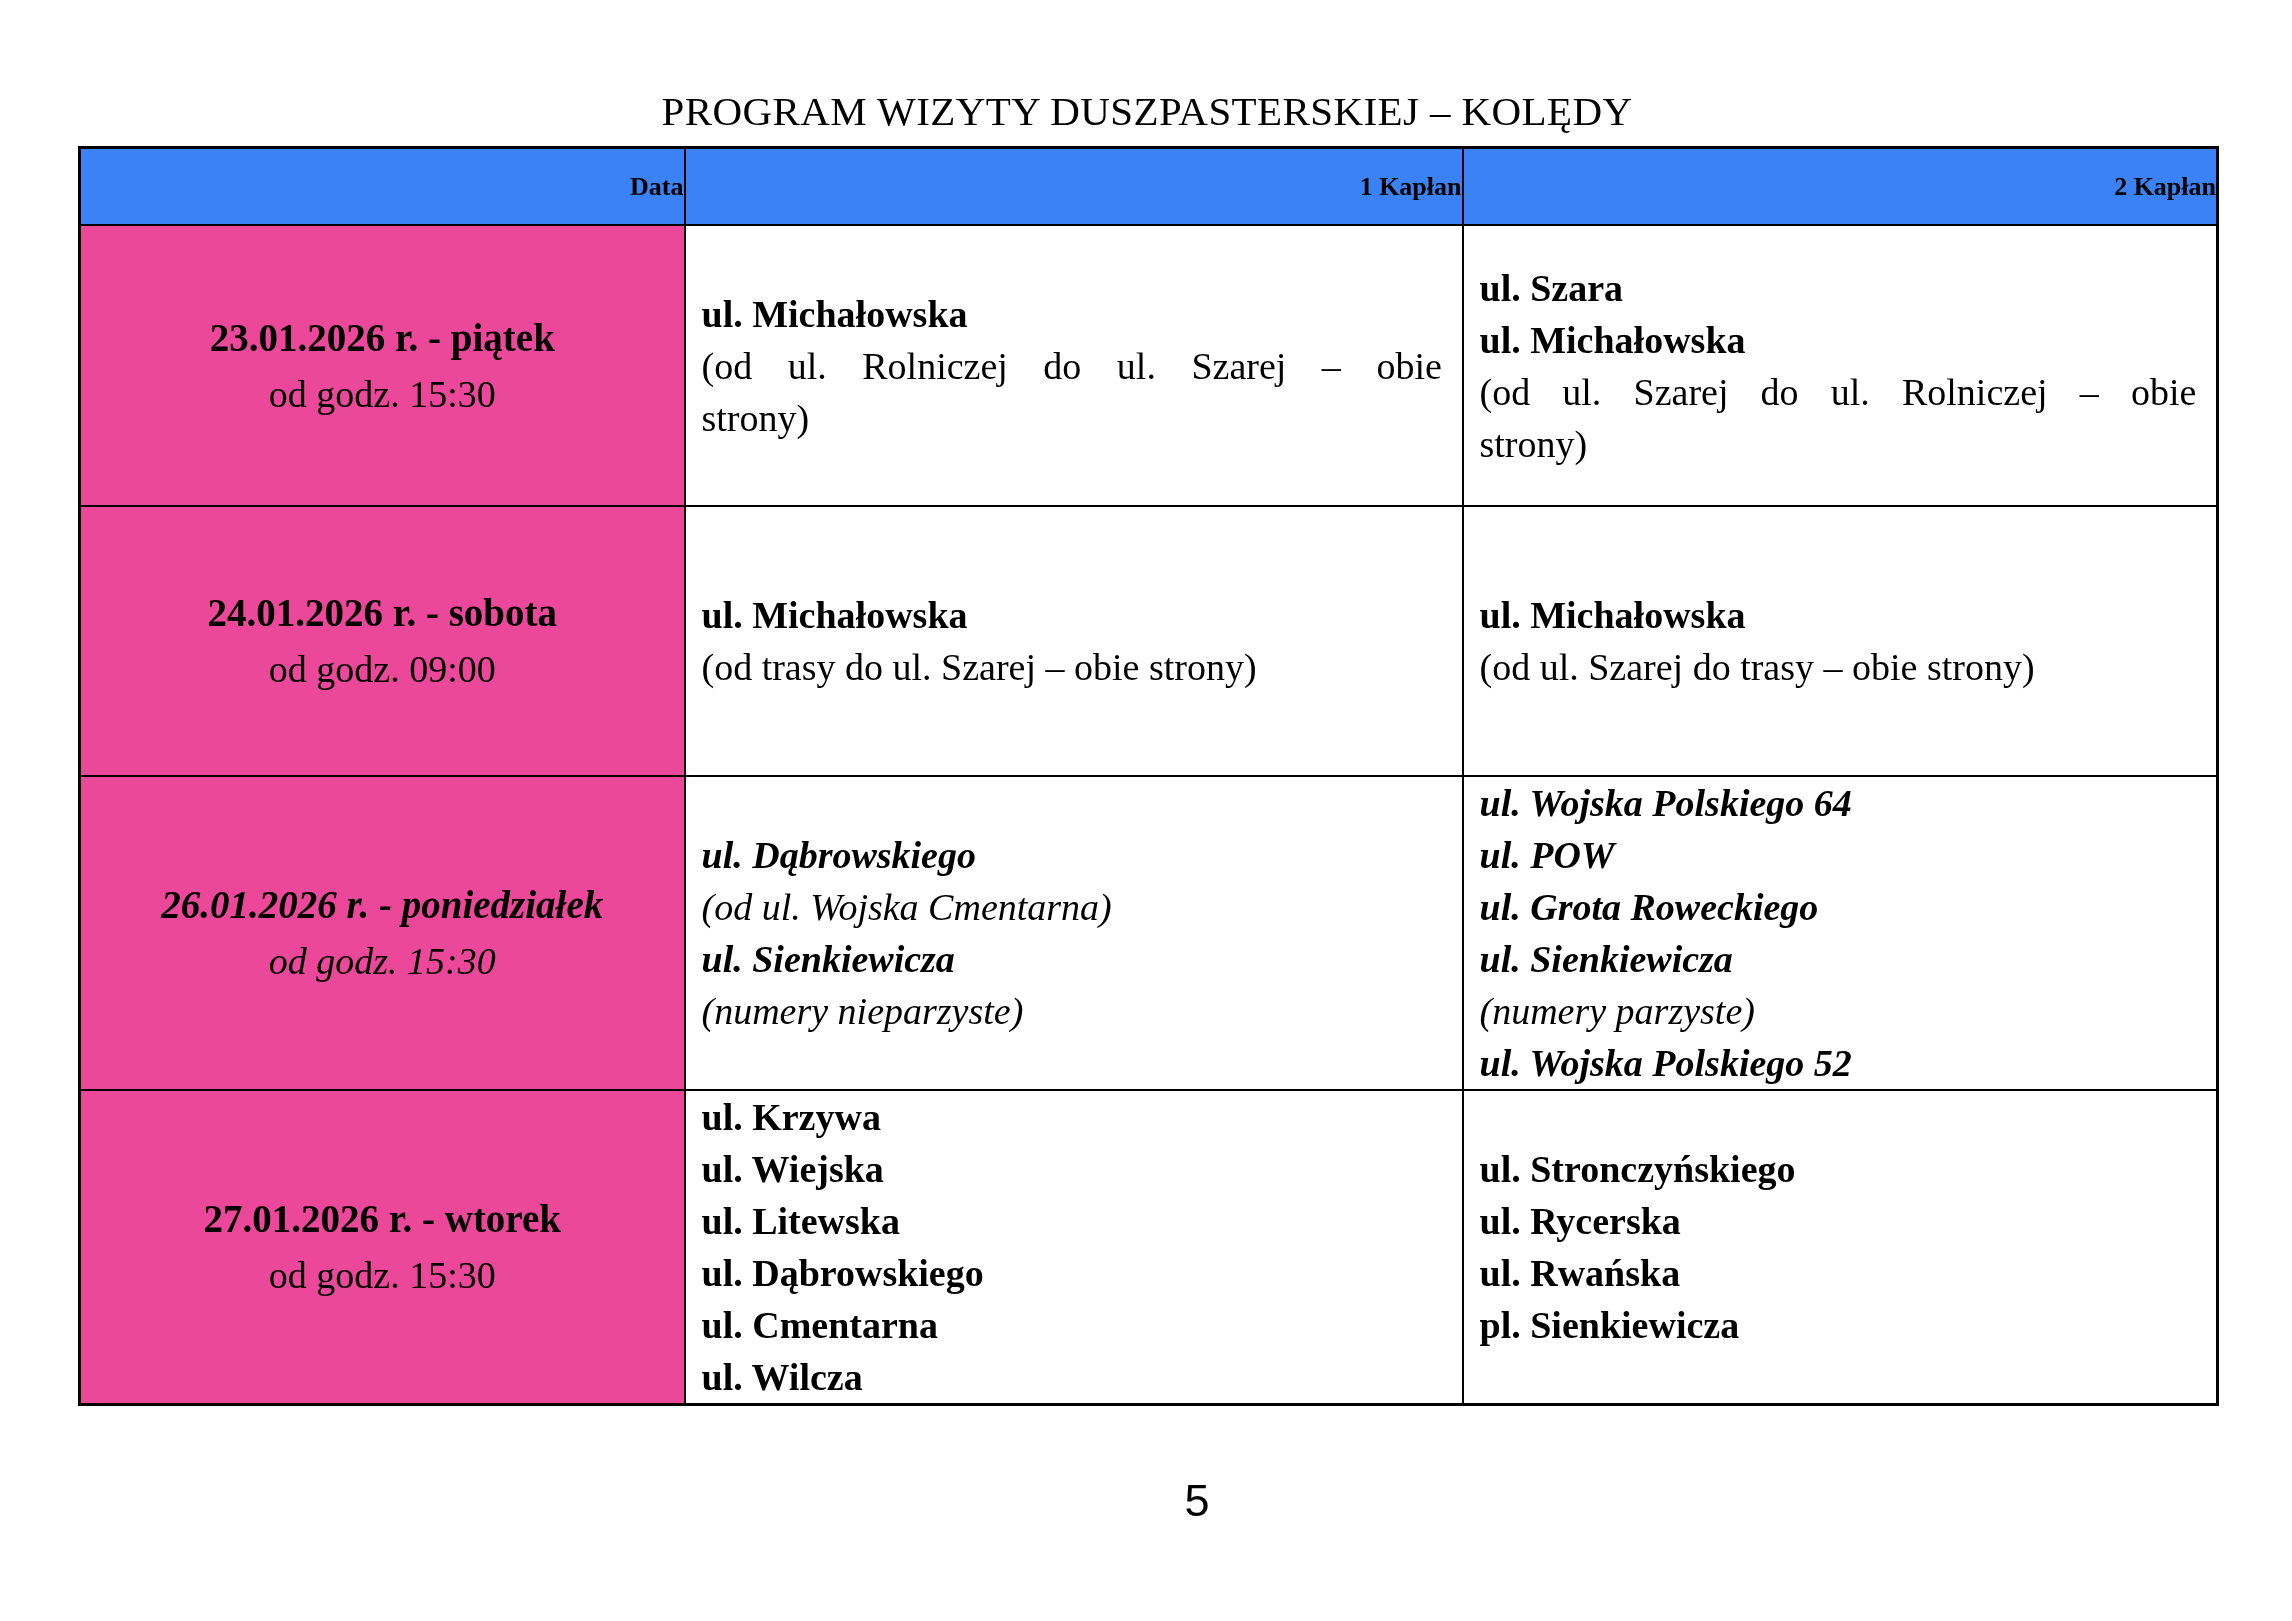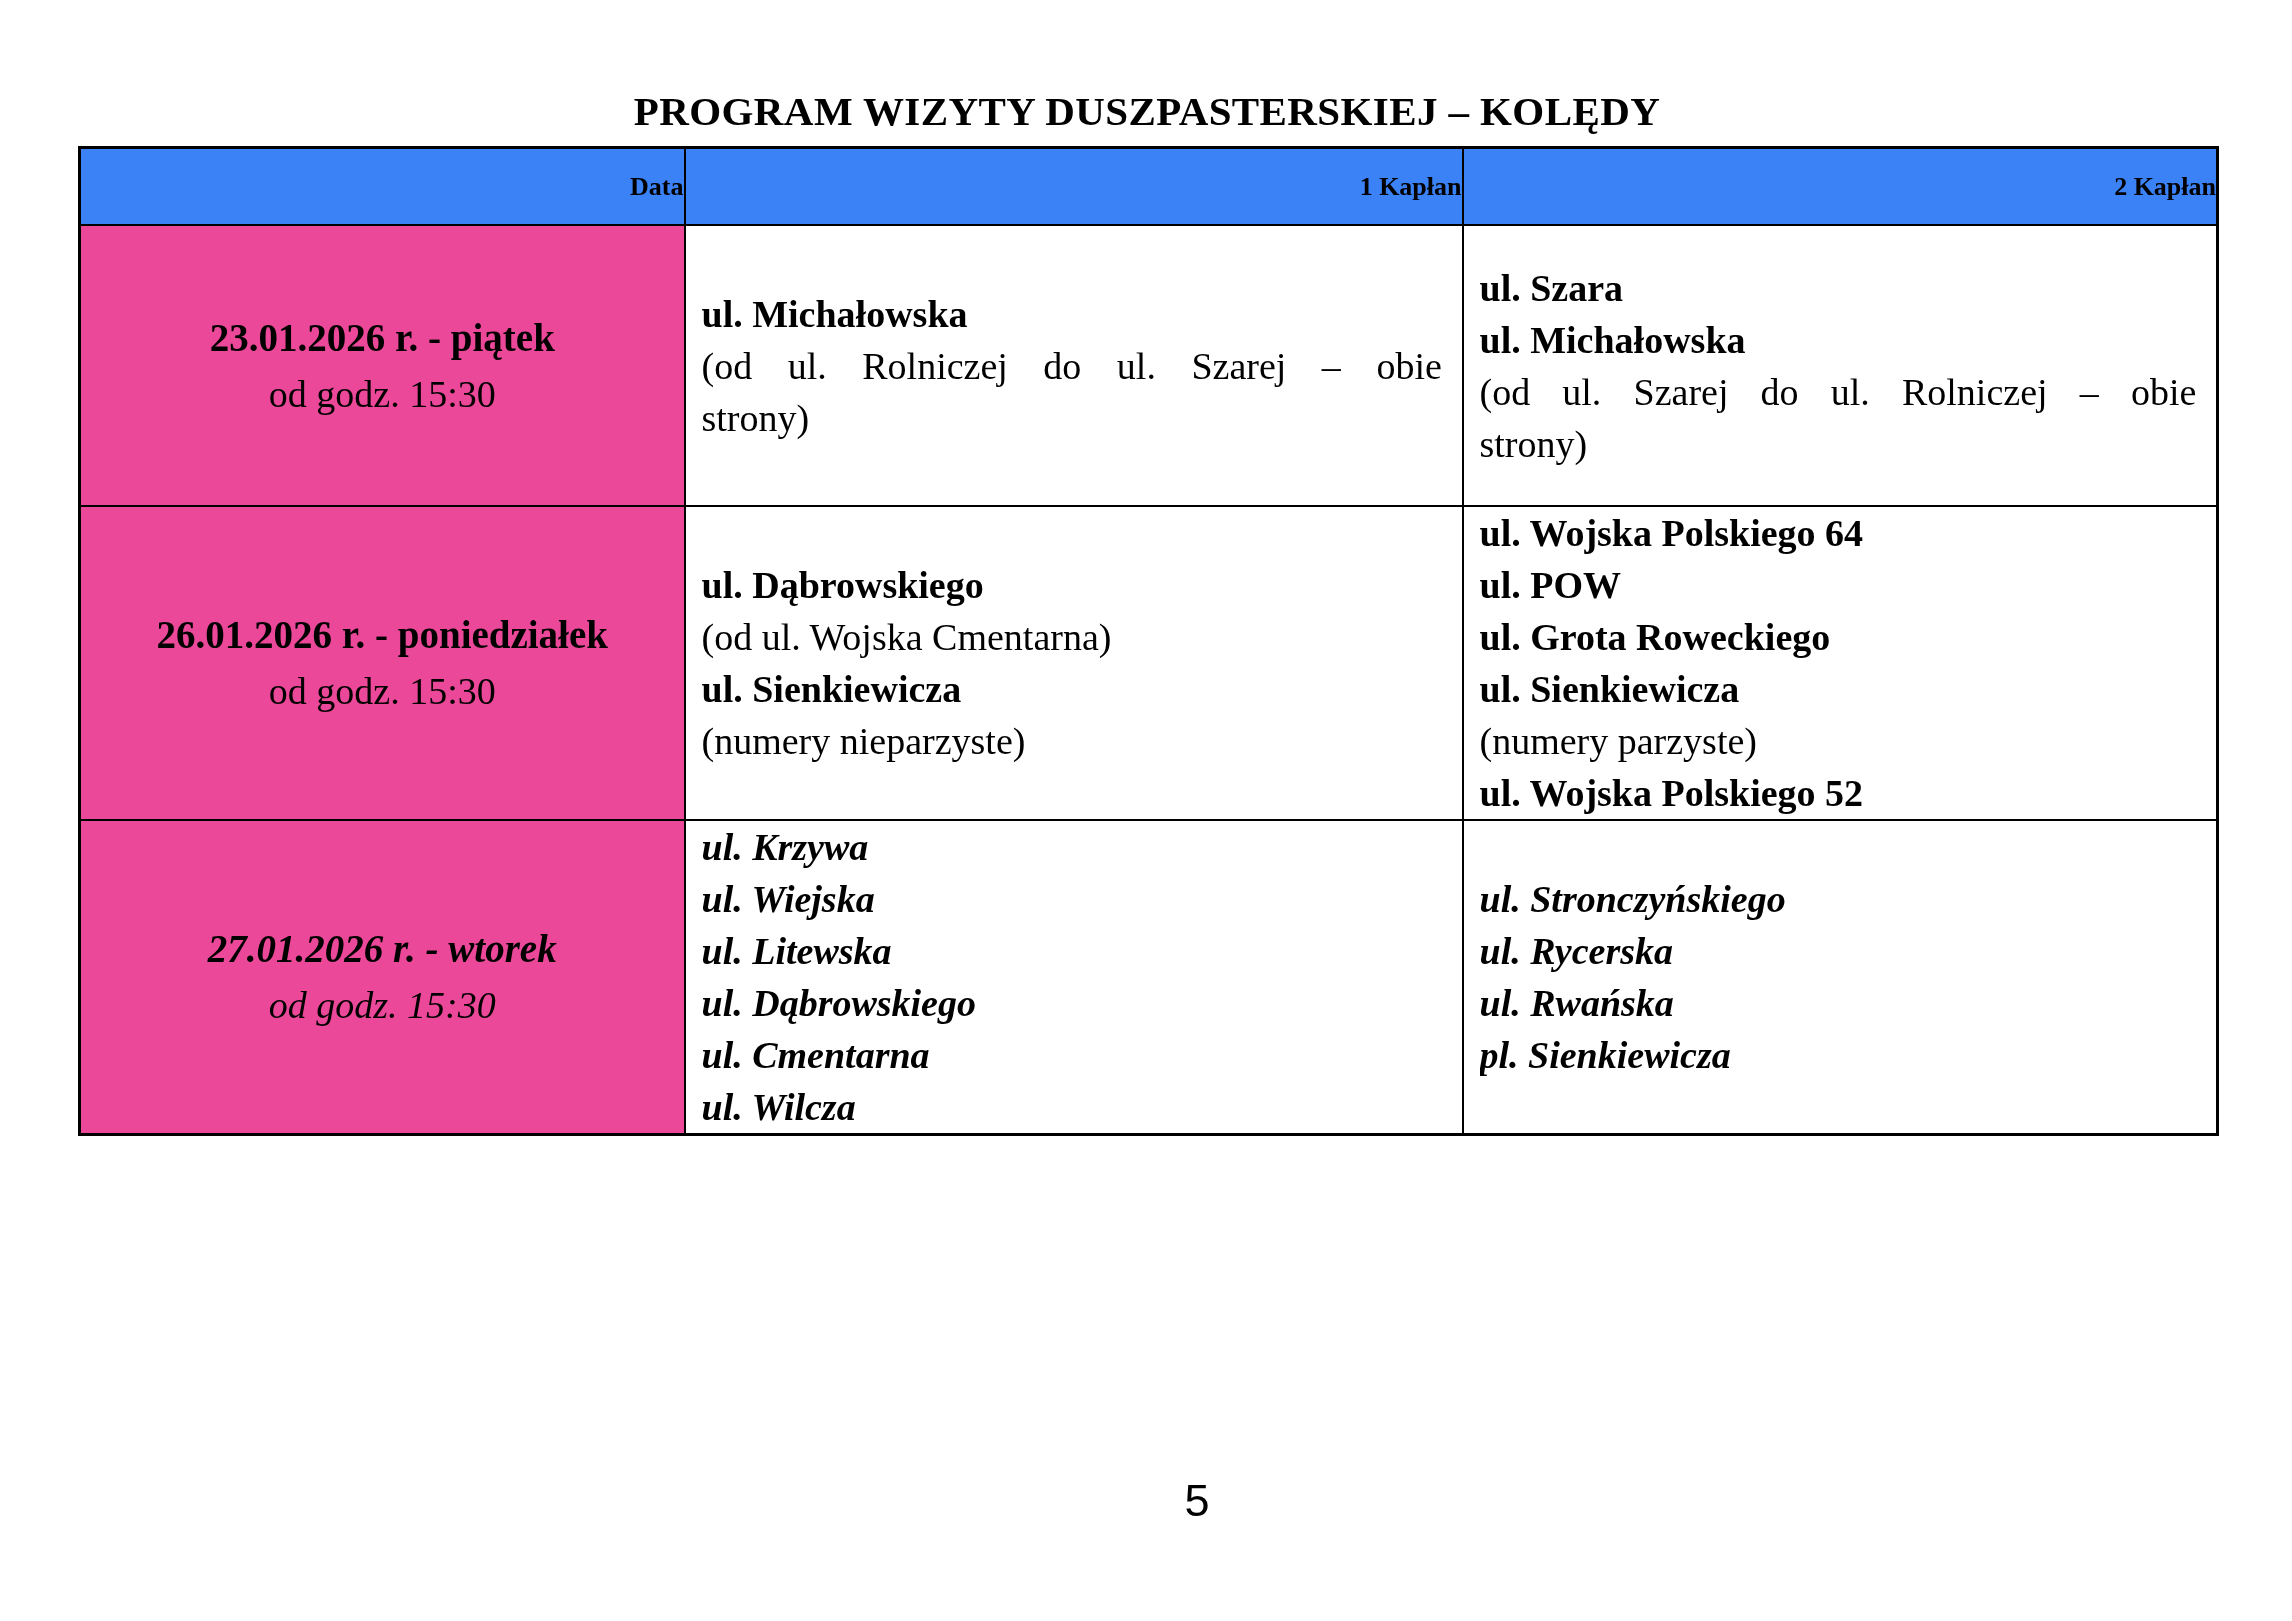--- a/index.html
+++ b/index.html
@@ -11,21 +11,21 @@
     color: #000000;
     font-family: "Liberation Serif", "DejaVu Serif", serif;
     overflow: hidden;
   }
   .doc-title {
     position: absolute;
     top: 86px;
     left: 78px;
     width: 2138px;
     text-align: center;
-    font-weight: bold;
+    font-weight: normal;
     font-size: 41px;
     line-height: 50px;
     letter-spacing: 0.4px;
     white-space: nowrap;
   }
   table.schedule {
     position: absolute;
     top: 146px;
     left: 78px;
     width: 2138px;
@@ -116,20 +116,34 @@
           </td>
           <td class="streets-cell">
             <div class="street-line bold">ul. Szara</div>
             <div class="street-line bold">ul. Michałowska</div>
             <div class="street-line just">(od ul. Szarej do ul. Rolniczej – obie</div>
             <div class="street-line">strony)</div>
           </td>
         </tr>
         <tr>
           <td class="date-cell">
+            <div class="date-day">24.01.2026 r. - sobota</div>
+            <div class="date-time">od godz. 09:00</div>
+          </td>
+          <td class="streets-cell">
+            <div class="street-line bold">ul. Michałowska</div>
+            <div class="street-line">(od trasy do ul. Szarej – obie strony)</div>
+          </td>
+          <td class="streets-cell">
+            <div class="street-line bold">ul. Michałowska</div>
+            <div class="street-line">(od ul. Szarej do trasy – obie strony)</div>
+          </td>
+        </tr>
+        <tr>
+          <td class="date-cell">
             <div class="date-day">26.01.2026 r. - poniedziałek</div>
             <div class="date-time">od godz. 15:30</div>
           </td>
           <td class="streets-cell">
             <div class="street-line bold">ul. Dąbrowskiego</div>
             <div class="street-line">(od ul. Wojska Cmentarna)</div>
             <div class="street-line bold">ul. Sienkiewicza</div>
             <div class="street-line">(numery nieparzyste)</div>
           </td>
           <td class="streets-cell">

